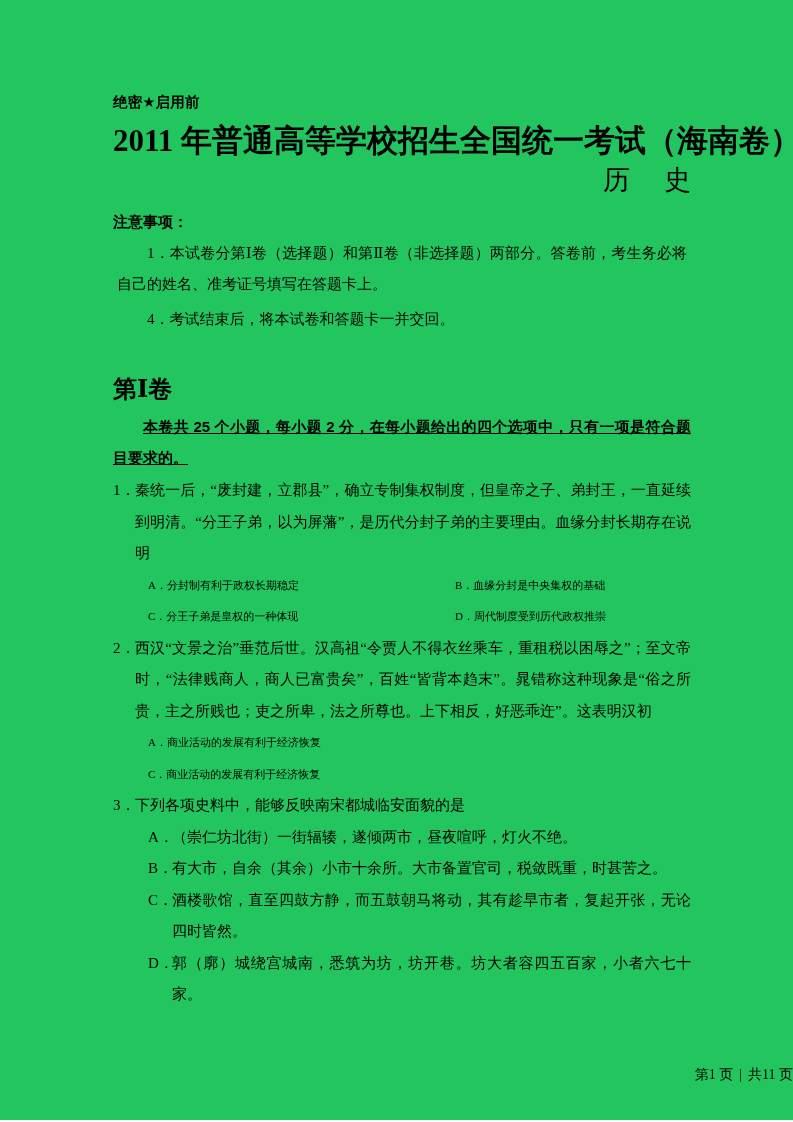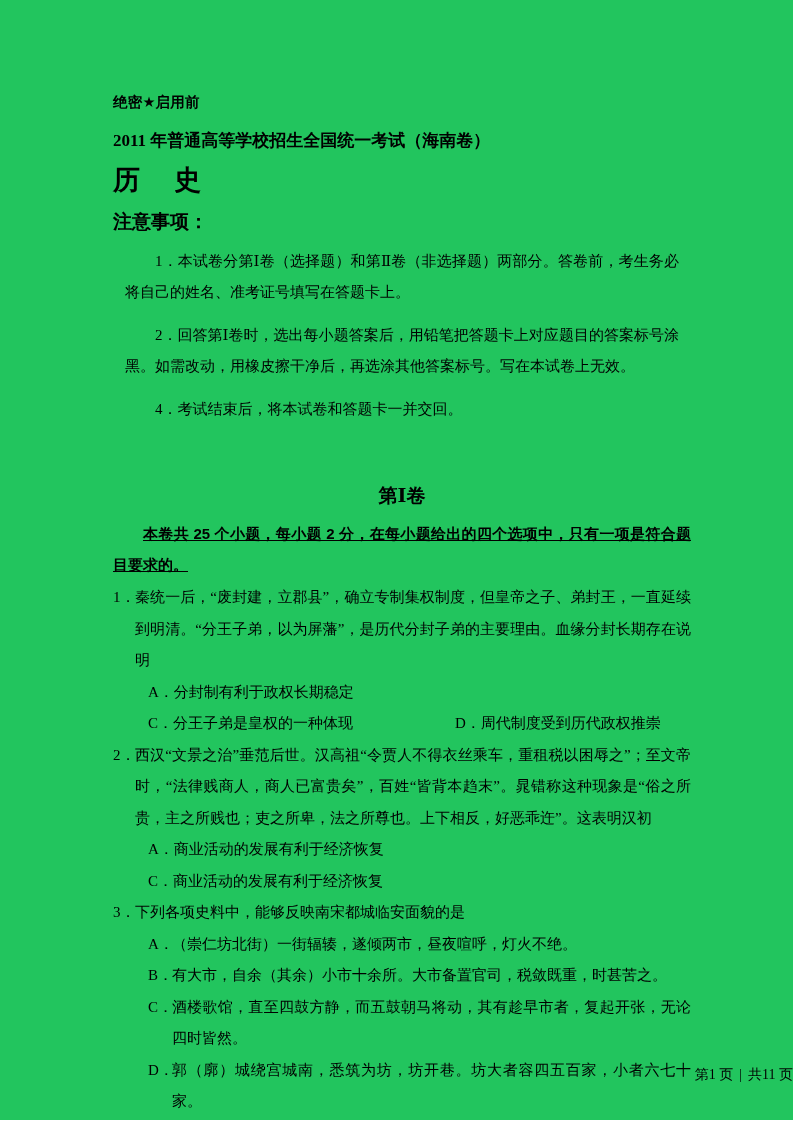--- a/index.html
+++ b/index.html
@@ -31,59 +31,58 @@
     font-family: "Liberation Sans", "DejaVu Sans", sans-serif;
     font-weight: bold;
     font-size: 14.5px;
     letter-spacing: 0.2px;
     line-height: 20px;
     margin: 0 0 14px 0;
   }
   .main-title {
     text-align: left;
     font-weight: bold;
-    font-size: 17px;
+    font-size: 31px;
     line-height: 30px;
     letter-spacing: 0px;
     margin: 0 0 6px 0;
     white-space: nowrap;
   }
   .subject-title {
-    text-align: left;
-    font-weight: bold;
+    text-align: right;
+    font-weight: normal;
     font-size: 27px;
     line-height: 36px;
     margin: 0 0 12px 0;
   }
   .subject-title .gap { display: inline-block; width: 34px; }
 
   
   .notice-head {
     font-family: Liberation Serif, serif;
     font-weight: bold;
-    font-size: 19px;
+    font-size: 15px;
     line-height: 24px;
     margin: 0 0 4px 0;
   }
   .notice-p {
     font-size: 15px;
     line-height: 31px;
-    margin: 12px;
+    margin: 4px;
     text-indent: 30px;
     text-align: justify;
     text-justify: inter-ideograph;
   }
 
   
   .section-title {
-    text-align: center;
-    font-weight: bold;
-    font-size: 19px;
+    font-weight: bold;
+    font-size: 24px;
     line-height: 28px;
-    margin: 57px 0 8px 0;
+    margin: 40px 0 8px 0;
   }
   .section-lead {
     font-family: "Liberation Sans", "DejaVu Sans", sans-serif;
     font-weight: bold;
     font-size: 15px;
     line-height: 31px;
     text-indent: 30px;
     margin: 0 0 2px 0;
     text-align: justify;
     text-justify: inter-ideograph;
@@ -111,21 +110,21 @@
     font-size: 15px;
     line-height: 31.5px;
     text-align: left;
   }
   .q-text { display: block; }
 
   .opts-two {
     display: block;
     position: relative;
     padding-left: 35px;
-    font-size: 15px;
+    font-size: 11px;
     line-height: 31.5px;
     text-decoration: underline;
   }
   .opt-row {
     display: block;
     position: relative;
     height: 31.5px;
   }
   .opt-a, .opt-c { position: absolute; left: 0; top: 0; white-space: nowrap; }
   .opt-b, .opt-d { position: absolute; left: 307px; top: 0; white-space: nowrap; }
@@ -173,35 +172,35 @@
 
     <h1 class="main-title">2011 年普通高等学校招生全国统一考试（海南卷）</h1>
 
     <h2 class="subject-title">
       <span>历</span><span class="gap"></span><span>史</span>
     </h2>
 
     <div class="notice-head">注意事项：</div>
 
     <p class="notice-p">1．本试卷分第Ⅰ卷（选择题）和第Ⅱ卷（非选择题）两部分。答卷前，考生务必将自己的姓名、准考证号填写在答题卡上。</p>
-    <p class="notice-p">2．回答第Ⅰ卷时，选出每小题答案后，用铅笔把答题卡上对应题目的答案标号涂黑。如需改动，用橡皮擦干净后，再选涂其他答案标号。写在本试卷上无效。</p>
     <p class="notice-p">4．考试结束后，将本试卷和答题卡一并交回。</p>
 
     <h3 class="section-title">第Ⅰ卷</h3>
 
     <p class="section-lead">本卷共 25 个小题，每小题 2 分，在每小题给出的四个选项中，只有一项是符合题目要求的。</p>
 
     <div class="question">
       <div class="q-body">
         <span class="q-num">1．</span>
         <span class="q-text">秦统一后，“废封建，立郡县”，确立专制集权制度，但皇帝之子、弟封王，一直延续到明清。“分王子弟，以为屏藩”，是历代分封子弟的主要理由。血缘分封长期存在说明</span>
       </div>
       <div class="opts-two">
         <span class="opt-row">
           <span class="opt-a"><span>A．</span><span>分封制有利于政权长期稳定</span></span>
+          <span class="opt-b"><span>B．</span><span>血缘分封是中央集权的基础</span></span>
         </span>
         <span class="opt-row">
           <span class="opt-c"><span>C．</span><span>分王子弟是皇权的一种体现</span></span>
           <span class="opt-d"><span>D．</span><span>周代制度受到历代政权推崇</span></span>
         </span>
       </div>
     </div>
 
     <div class="question">
       <div class="q-body">

